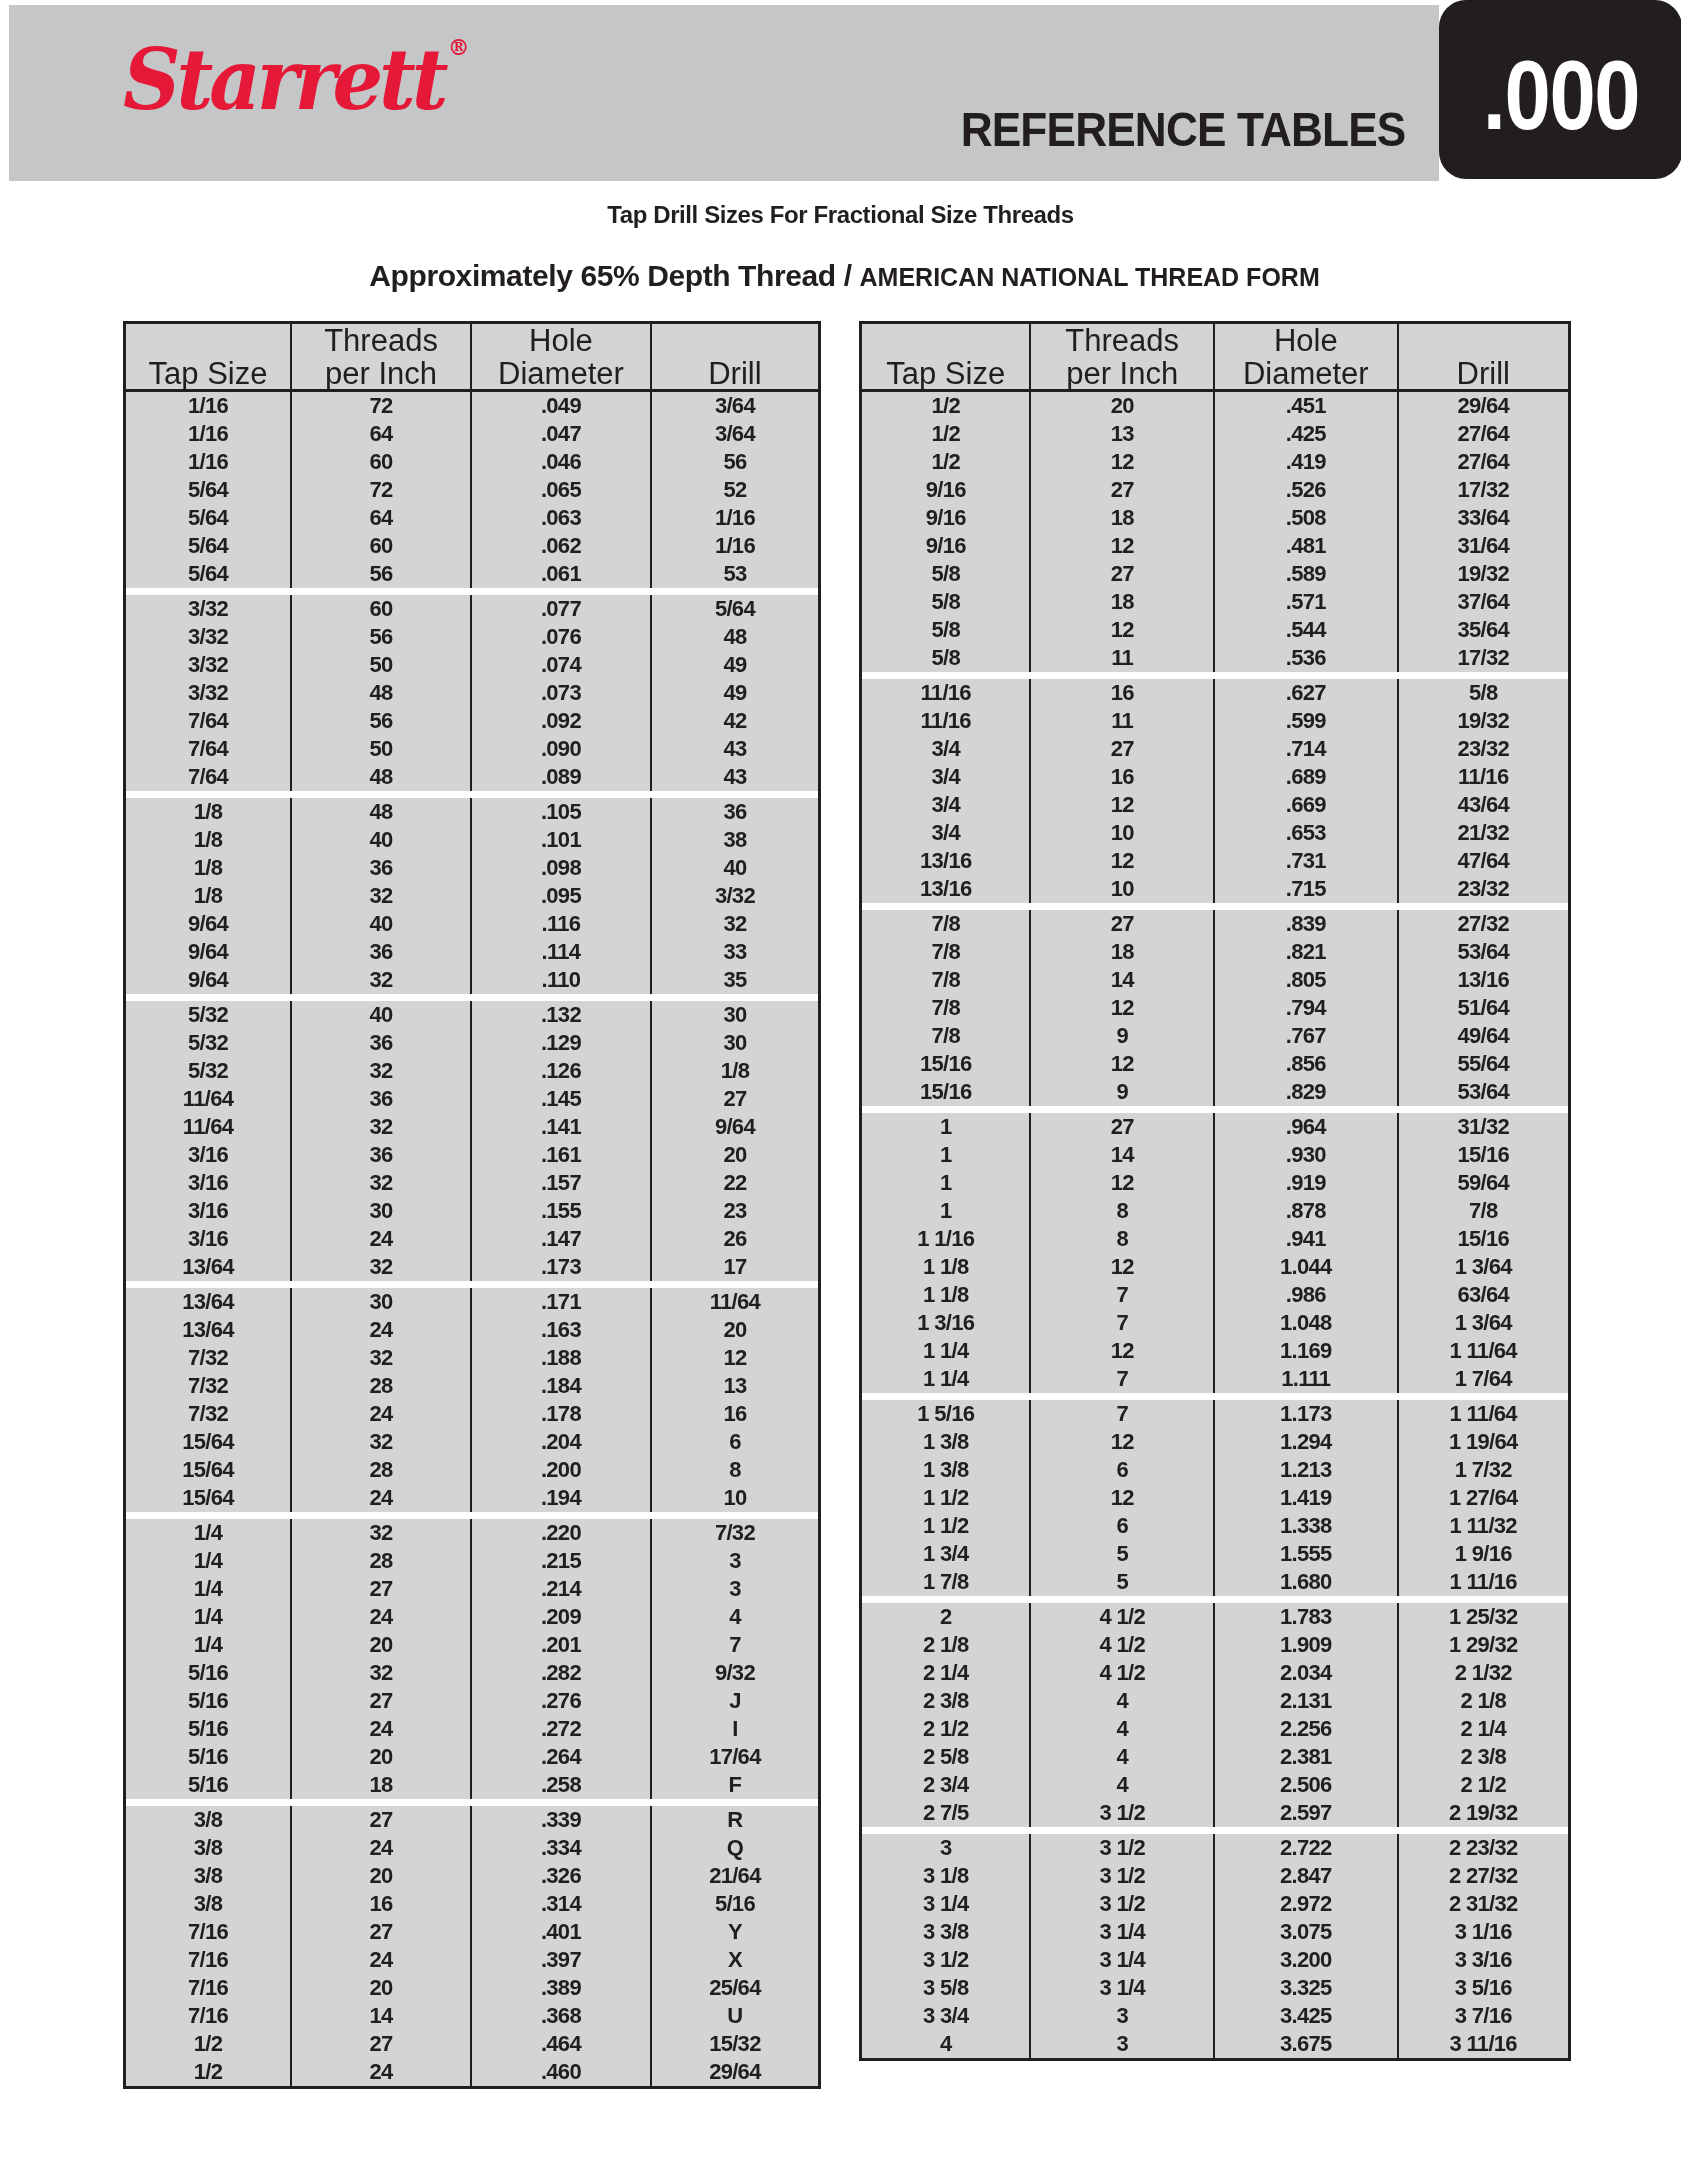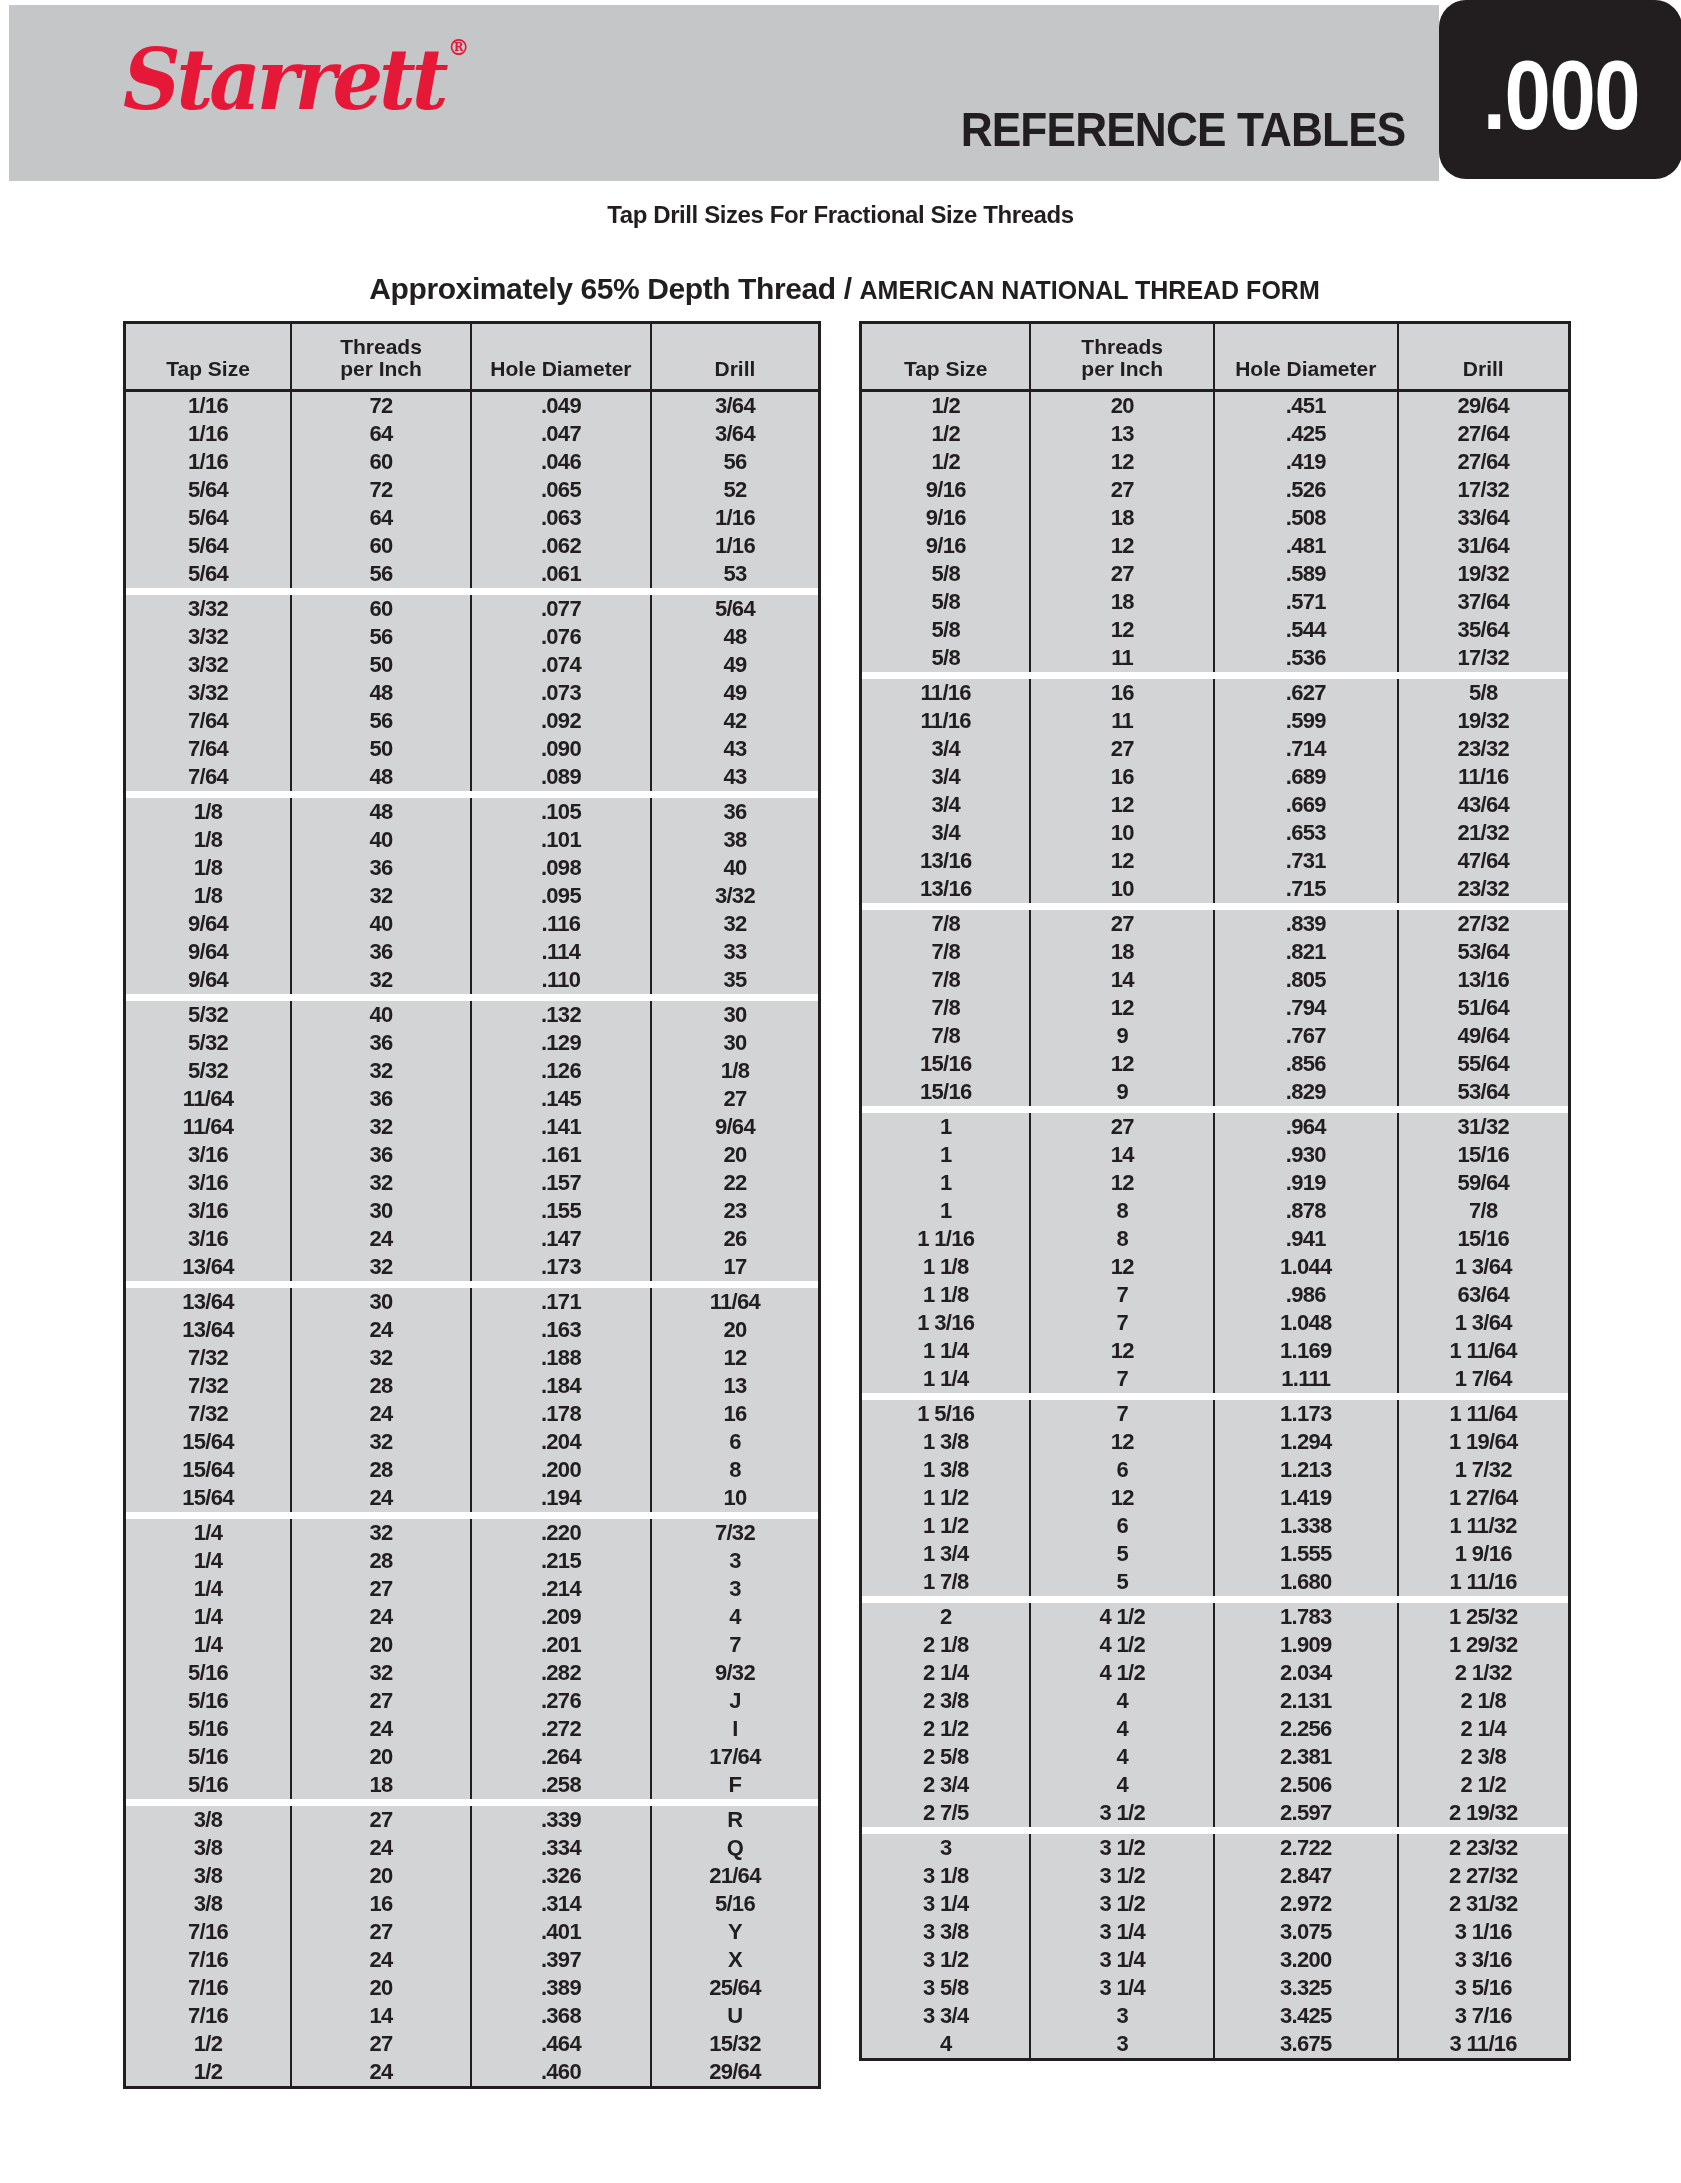--- a/index.html
+++ b/index.html
@@ -36,38 +36,38 @@
     color:#ffffff; font-weight:bold; font-size:98px; letter-spacing:-1.7px;
     transform:scaleX(0.85); transform-origin:center; line-height:1;
     position:relative; top:5.2px;
   }
   
   .page-title {
     position:absolute; left:0; top:201px; width:100%;
     text-align:center; font-weight:bold; font-size:24px; letter-spacing:-0.4px;
   }
   .page-subtitle {
-    position:absolute; left:0; top:272px; width:100%;
+    position:absolute; left:0; top:259px; width:100%;
     text-align:center; font-weight:bold; font-size:30px; letter-spacing:-0.4px;padding-left:8px;
   }
   .page-subtitle .caps { font-size:25px; letter-spacing:0; }
   
   .dtable {
     position:absolute; top:321px; background:#d3d4d6;
     border:3.5px solid #221e1f;
   }
   .dtable.left  { left:123px; width:698px; }
   .dtable.right { left:859px; width:712px; }
   .trow, .thead {
     display:grid; grid-template-columns:24% 26% 26% 24%;
   }
   .thead { height:68px; border-bottom:3.5px solid #221e1f; }
   .th {
     display:flex; align-items:flex-end; justify-content:center;
-    padding-bottom:7.9px; font-weight:bold; font-size:21px; line-height:1.08;
+    padding-bottom:7.9px; font-weight:normal; font-size:31px; line-height:1.08;
     text-align:center; white-space:pre-line;
     border-right:2.6px solid #221e1f;
   }
   .th:last-child { border-right:none; }
   .td {
     height:28px; line-height:28px; text-align:center;
     font-size:22px; font-weight:bold; letter-spacing:-0.7px;
     border-right:2.6px solid #221e1f; overflow:visible; white-space:nowrap;
   }
   .td:last-child { border-right:none; }

